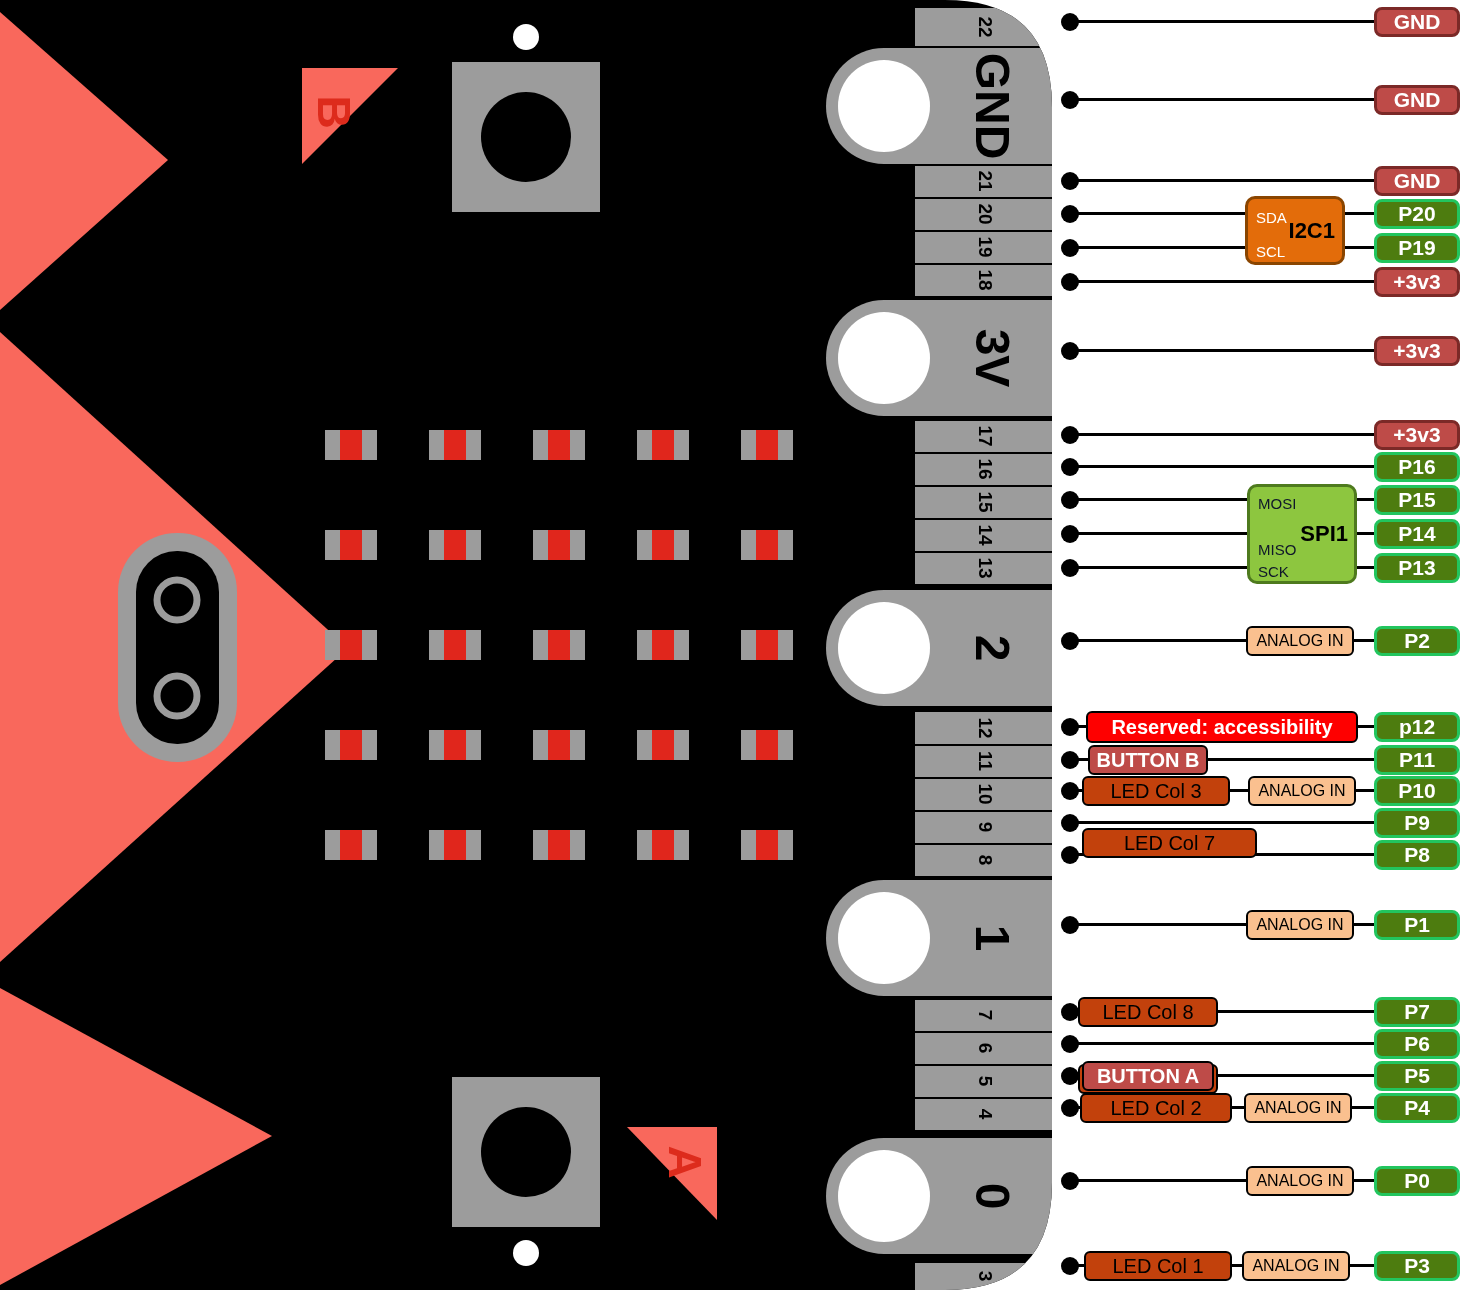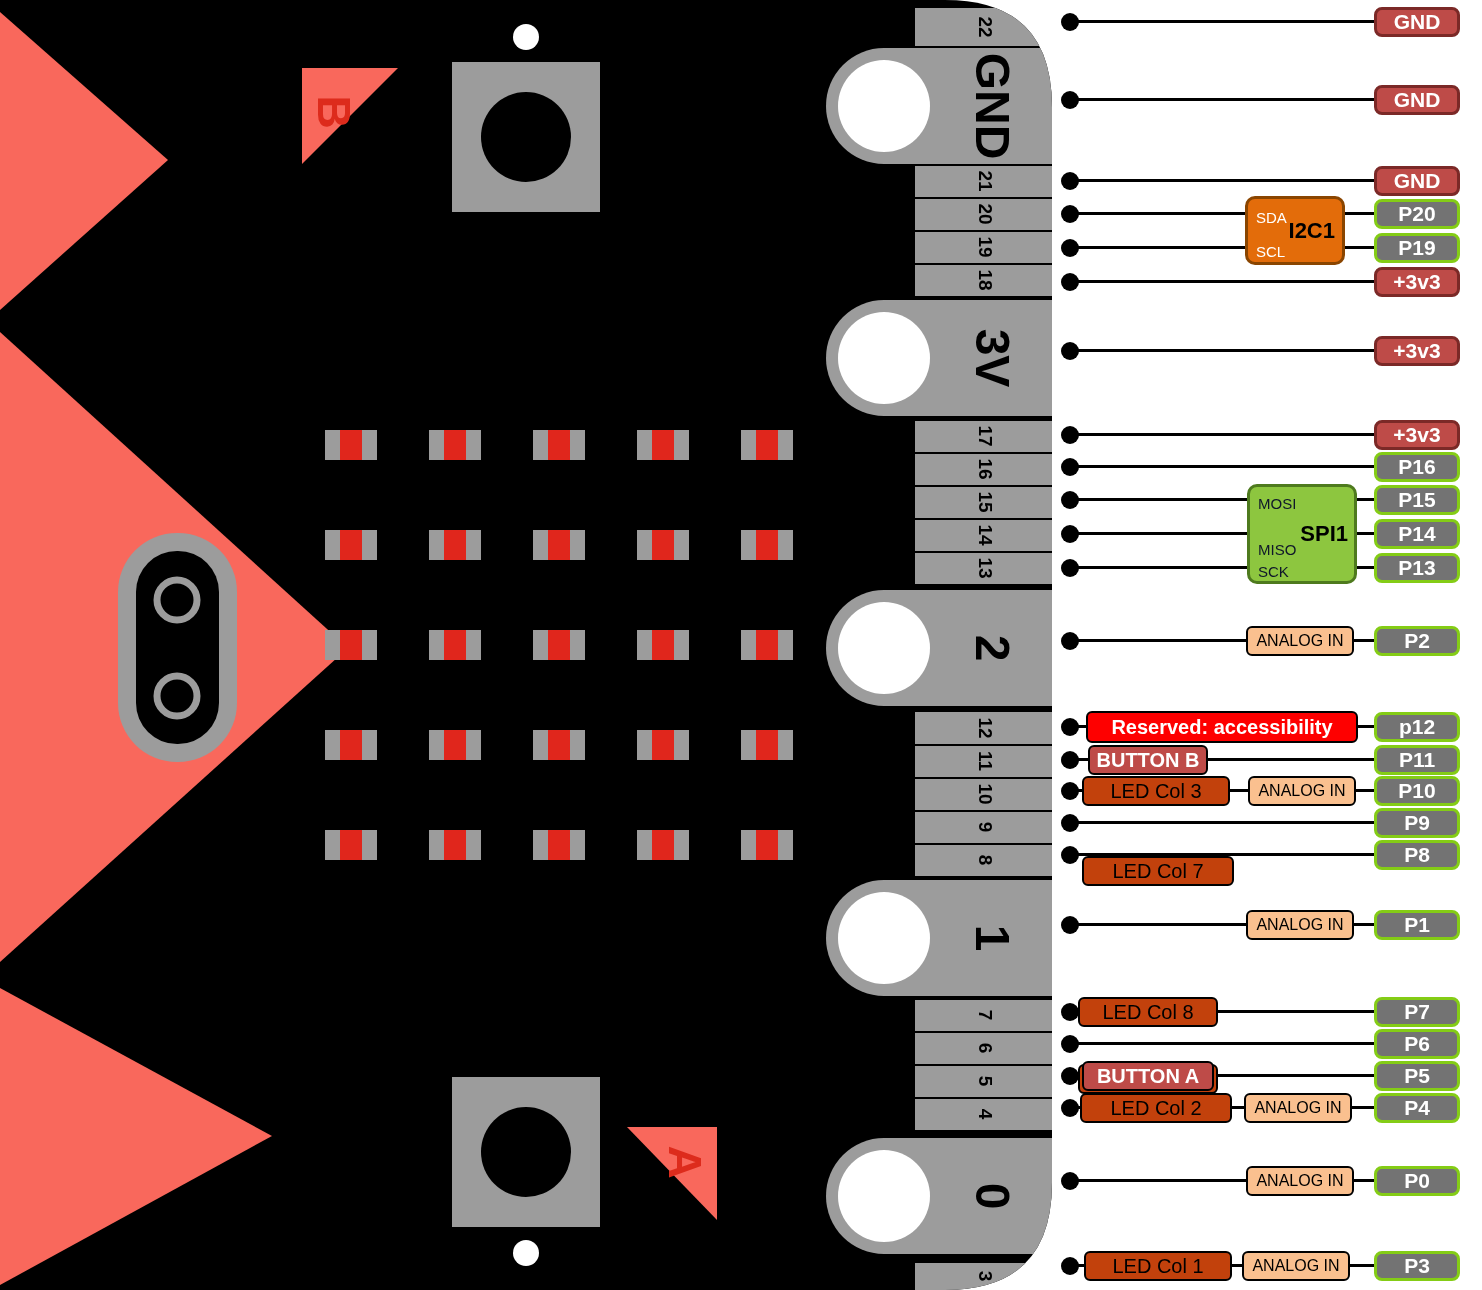--- a/index.html
+++ b/index.html
@@ -2,21 +2,21 @@
 <html><head>
 <meta charset="utf-8">
 <style>
   *{margin:0;padding:0;box-sizing:border-box}
   html,body{width:1482px;height:1290px}
   body{background:#fff;font-family:"Liberation Sans",sans-serif;position:relative;overflow:hidden}
   svg text{font-family:"Liberation Sans",sans-serif}
   .wire{position:absolute;left:1070px;width:306px;height:3px;background:#000}
   .dot{position:absolute;left:1061px;width:18px;height:18px;border-radius:50%;background:#000}
   .pin-label{position:absolute;left:1374px;width:86px;height:30px;border-radius:8px;display:flex;align-items:center;justify-content:center;font-size:21px;font-weight:bold;color:#fff}
-  .pin-gpio{background:#737373;border:3px solid #84cc16}
+  .pin-gpio{background:#4d7c0f;border:3px solid #22c55e}
   .pin-power{background:#BE4B48;border:3px solid #7B2927}
   .badge{position:absolute;height:30px;border:2px solid #000;border-radius:6px;display:flex;align-items:center;justify-content:center;color:#000}
   .badge-analog{background:#FAC08F;font-size:16px}
   .badge-led{background:#c2410c;font-size:20px}
   .badge-button{background:#BE4B48;color:#fff;font-size:20px;font-weight:bold}
   .badge-reserved{background:#FE0000;color:#fff;font-size:20px;font-weight:bold;height:32px}
   .module{position:absolute;border-radius:10px}
   .module-i2c{background:#E36C0A;border:3px solid #8A4500}
   .module-spi{background:#8DC63F;border:3px solid #4E7A1E}
   .module span{position:absolute}
@@ -220,21 +220,21 @@
 <div class="dot" style="top:1067px"></div>
 <div class="dot" style="top:1099px"></div>
 <div class="dot" style="top:1172px"></div>
 <div class="dot" style="top:1257px"></div>
 
 <div class="badge badge-analog" style="left:1246px;top:626px;width:108px">ANALOG IN</div>
 <div class="badge badge-reserved" style="left:1086px;top:711px;width:272px">Reserved: accessibility</div>
 <div class="badge badge-button" style="left:1088px;top:745px;width:120px">BUTTON B</div>
 <div class="badge badge-led" style="left:1082px;top:776px;width:148px">LED Col 3</div>
 <div class="badge badge-analog" style="left:1248px;top:776px;width:108px">ANALOG IN</div>
-<div class="badge badge-led" style="left:1082px;top:856px;width:152px">LED Col 7</div>
+<div class="badge badge-led" style="left:1082px;top:828px;width:175px">LED Col 7</div>
 <div class="badge badge-analog" style="left:1246px;top:910px;width:108px">ANALOG IN</div>
 <div class="badge badge-led" style="left:1078px;top:997px;width:140px">LED Col 8</div>
 <div class="badge badge-led" style="left:1078px;top:1064px;width:140px">LED Col 9</div>
 <div class="badge badge-button" style="left:1082px;top:1061px;width:132px">BUTTON A</div>
 <div class="badge badge-led" style="left:1080px;top:1093px;width:152px">LED Col 2</div>
 <div class="badge badge-analog" style="left:1244px;top:1093px;width:108px">ANALOG IN</div>
 <div class="badge badge-analog" style="left:1246px;top:1166px;width:108px">ANALOG IN</div>
 <div class="badge badge-led" style="left:1084px;top:1251px;width:148px">LED Col 1</div>
 <div class="badge badge-analog" style="left:1242px;top:1251px;width:108px">ANALOG IN</div>
 

